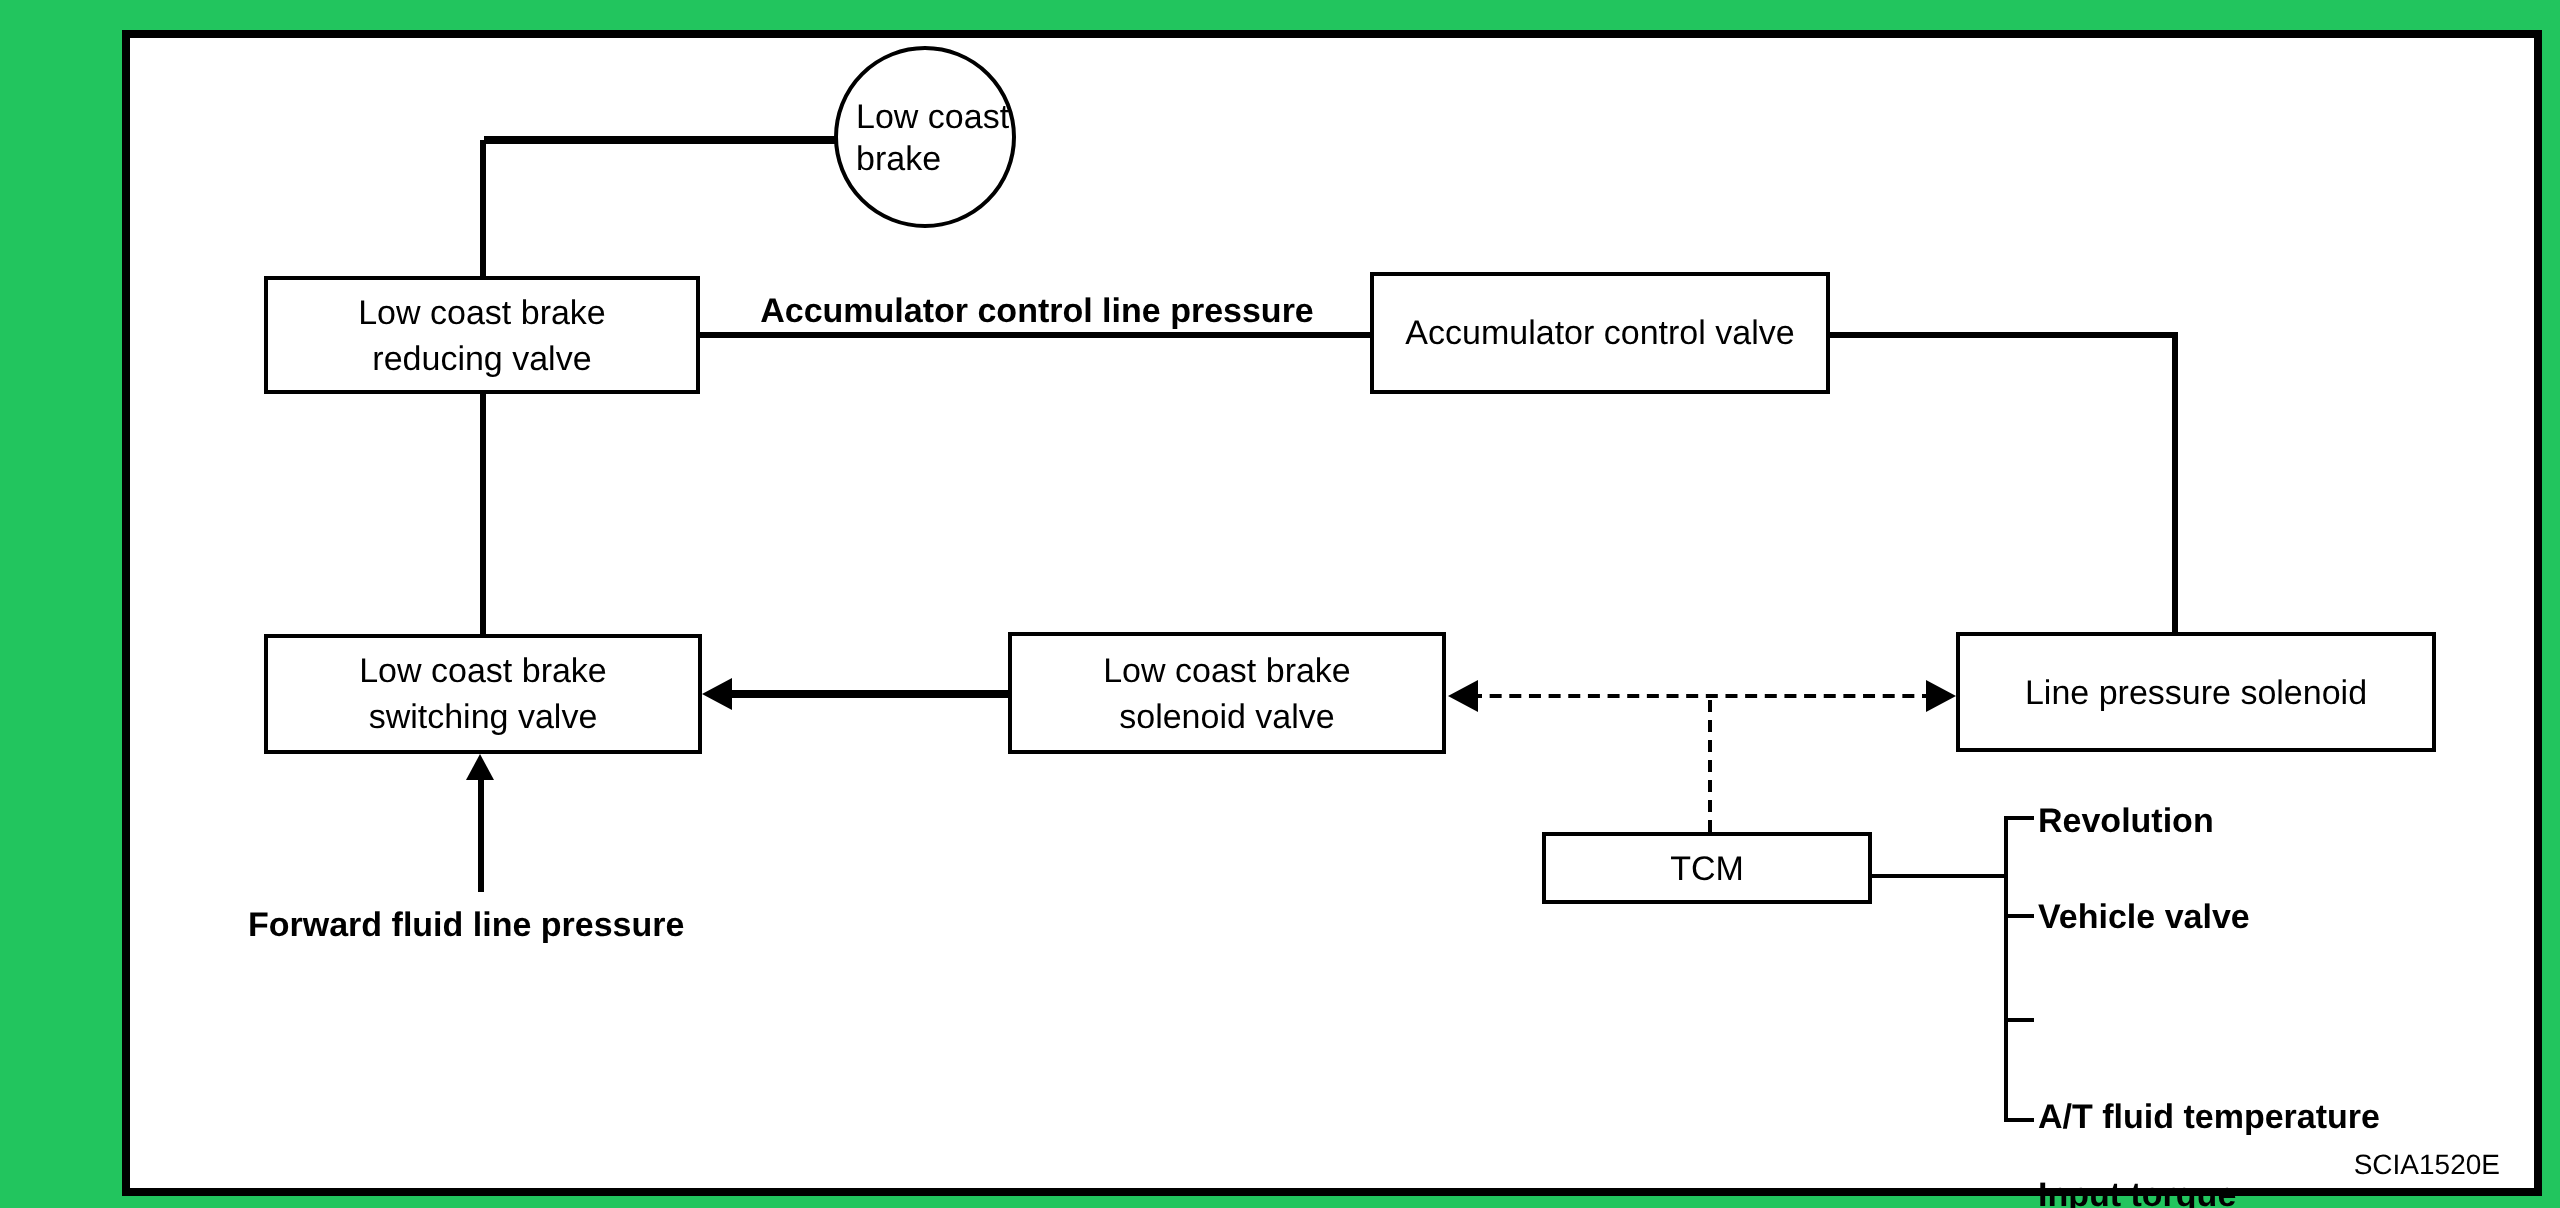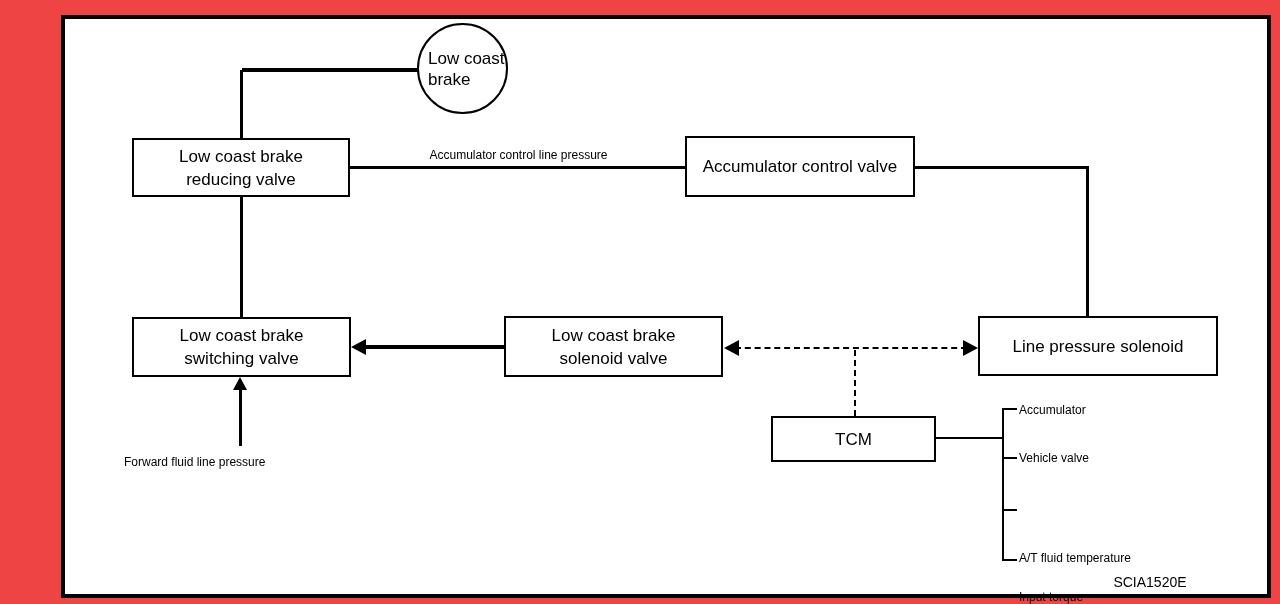--- a/index.html
+++ b/index.html
@@ -1,36 +1,36 @@
 <!DOCTYPE html>
 <html><head>
 <meta charset="utf-8">
 <style>
   html,body{margin:0;padding:0;background:#ffffff;}
   .diagram{
-    position:relative;width:1280px;height:604px;background:#ef4444;
+    position:relative;width:1280px;height:604px;background:#22c55e;
     font-family:"Liberation Sans", sans-serif;color:#000;overflow:hidden;
   }
   .frame{position:absolute;left:61px;top:15px;width:1210px;height:583px;
     box-sizing:border-box;border:4px solid #000;background:#fff;}
   .node{position:absolute;box-sizing:border-box;border:2px solid #000;background:#fff;
     display:flex;align-items:center;justify-content:center;text-align:center;
     font-size:17px;line-height:23px;white-space:pre-line;}
   .circle{border-radius:50%;justify-content:flex-start;text-align:left;
     padding-left:9px;line-height:21px;}
   .hline,.vline,.tick{position:absolute;background:#000;}
   .dashed-h{position:absolute;border-top:2px dashed #000;height:0;}
   .dashed-v{position:absolute;border-left:2px dashed #000;width:0;}
   .arr{position:absolute;width:0;height:0;}
   .arr-left{border-top:8px solid transparent;border-bottom:8px solid transparent;border-right:15px solid #000;}
   .arr-right{border-top:8px solid transparent;border-bottom:8px solid transparent;border-left:15px solid #000;}
   .arr-up{border-left:7px solid transparent;border-right:7px solid transparent;border-bottom:13px solid #000;}
-  .label{position:absolute;font-size:12px;line-height:19px;white-space:nowrap;}
+  .label{position:absolute;font-size:17px;line-height:19px;white-space:nowrap;font-weight:bold;}
   .label-center{text-align:center;}
-  .fig-code{position:absolute;font-size:14px;white-space:nowrap;text-align:center;}
+  .fig-code{position:absolute;font-size:14px;white-space:nowrap;text-align:right;}
 </style>
 </head>
 <body>
 
 <div class="diagram">
 
   <div class="frame"></div>
 
   <div class="hline" style="left:242px;top:68px;width:176px;height:4px;"></div>
   <div class="vline" style="left:240px;top:70px;width:3px;height:68px;"></div>
@@ -67,26 +67,26 @@
   <div class="node" style="left:685px;top:136px;width:230px;height:61px;text-align:center;">Accumulator control valve</div>
 
   <div class="node" style="left:132px;top:317px;width:219px;height:60px;">Low coast brake
 switching valve</div>
 
   <div class="node" style="left:504px;top:316px;width:219px;height:61px;">Low coast brake
 solenoid valve</div>
 
   <div class="node" style="left:978px;top:316px;width:240px;height:60px;">Line pressure solenoid</div>
 
-  <div class="node" style="left:771px;top:416px;width:165px;height:46px;">TCM</div>
+  <div class="node" style="left:771px;top:416px;width:165px;height:36px;">TCM</div>
 
   <div class="label label-center" style="left:352px;top:146px;width:333px;">Accumulator control line pressure</div>
 
   <div class="label" style="left:124px;top:453px;">Forward fluid line pressure</div>
 
-  <div class="label" style="left:1019px;top:401px;">Accumulator</div>
+  <div class="label" style="left:1019px;top:401px;">Revolution</div>
   <div class="label" style="left:1019px;top:449px;">Vehicle valve</div>
   <div class="label" style="left:1019px;top:501px;margin-top:48px;">A/T fluid temperature</div>
   <div class="label" style="left:1019px;top:551px;margin-top:37px;">Input torque</div>
 
   <div class="fig-code" style="left:1050px;top:574px;width:200px;">SCIA1520E</div>
 
 </div>
 
 </body></html>

